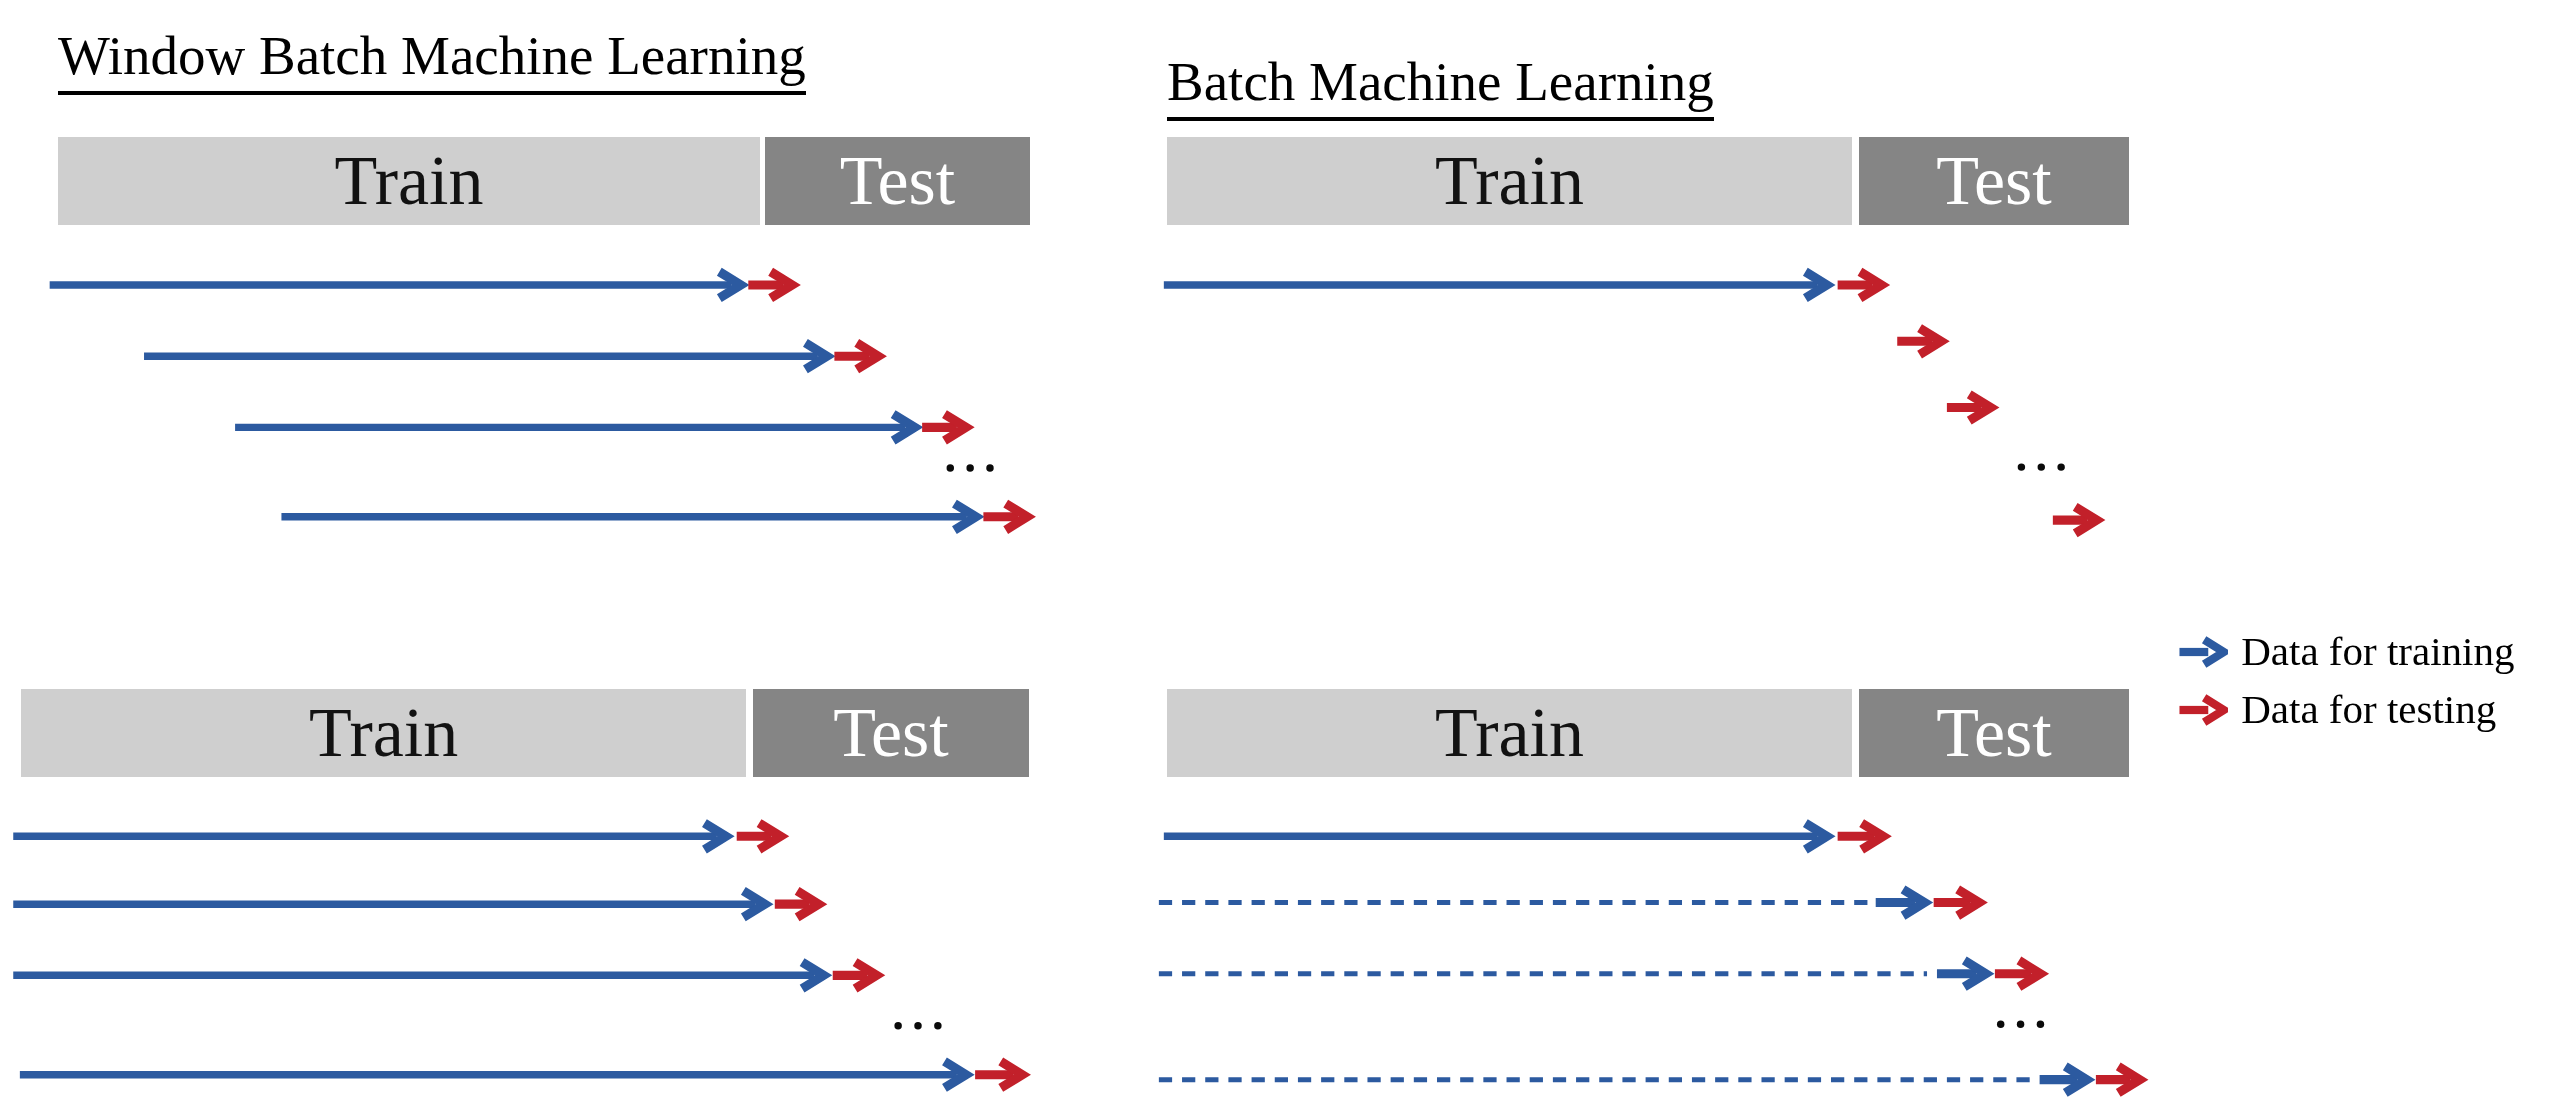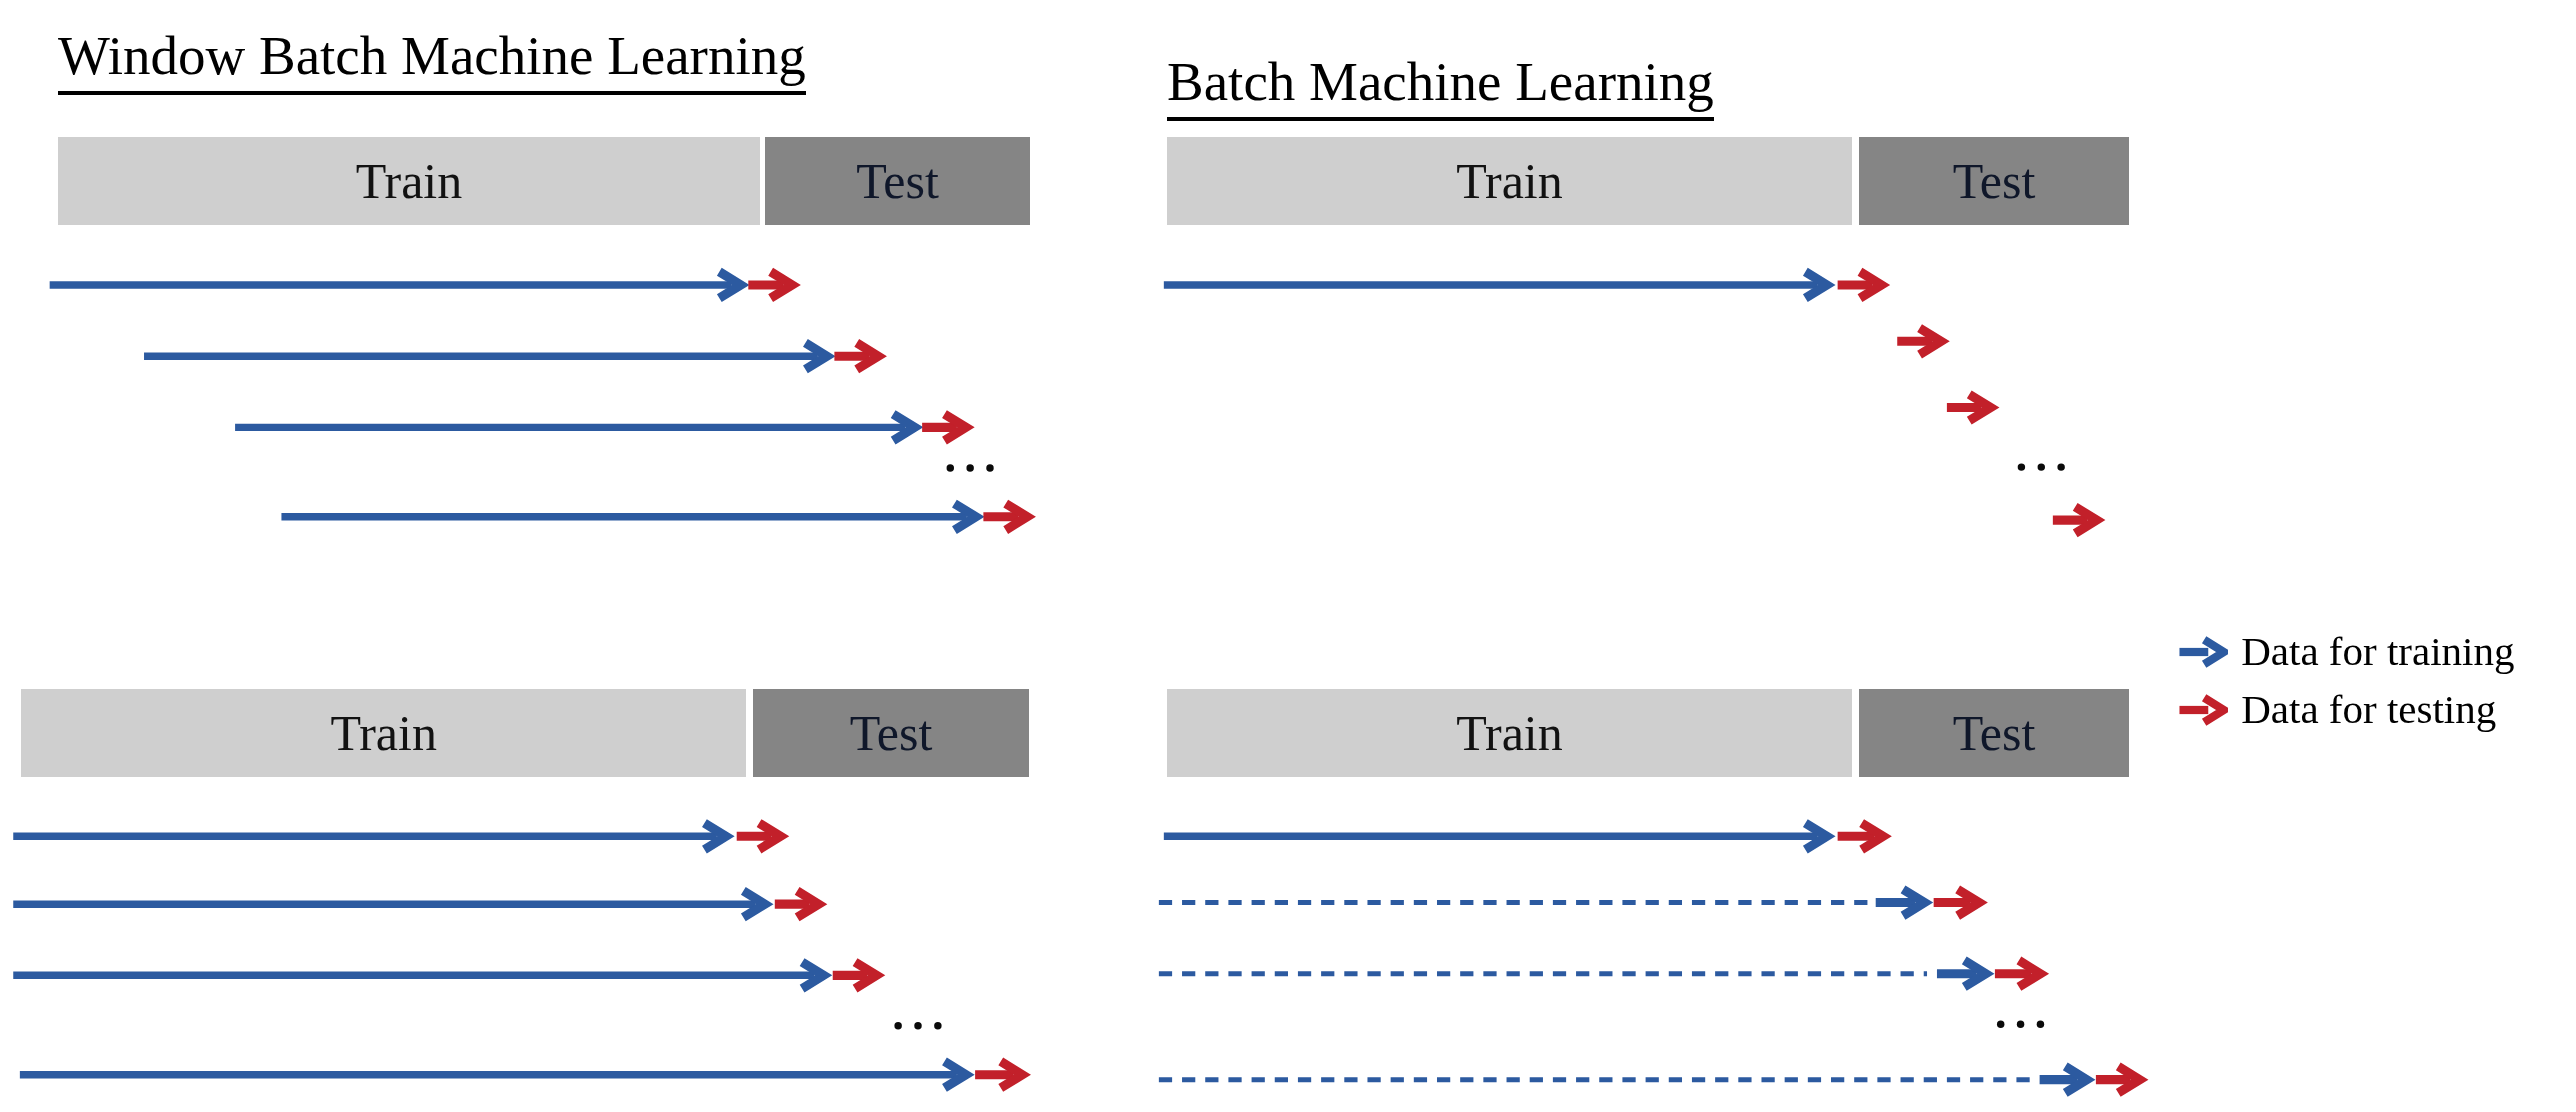--- a/index.html
+++ b/index.html
@@ -3,23 +3,23 @@
 <meta charset="utf-8">
 <style>
   html,body{margin:0;padding:0;background:#ffffff;}
   body{width:2576px;height:1113px;position:relative;overflow:hidden;
        font-family:"Liberation Serif", serif;color:#000;}
   .stage{position:absolute;left:0;top:0;width:2576px;height:1113px;}
   .panel{position:absolute;left:8px;top:0;width:100%;height:100%;pointer-events:none;}
   .title{position:absolute;font-size:55px;line-height:1.02;white-space:nowrap;
          border-bottom:4.1px solid #000;padding-bottom:7.4px;color:#000;}
   .bar{position:absolute;display:flex;align-items:center;justify-content:center;
-       font-size:50px;line-height:1;}
+       font-size:70px;line-height:1;}
   .bar.train{background:var(--train);color:#121212;}
-  .bar.test{background:var(--test);color:#0f172a;}
+  .bar.test{background:var(--test);color:#ffffff;}
   #arrow-layer{position:absolute;left:0;top:0;}
   .legend{position:absolute;left:0;top:0;width:100%;height:100%;pointer-events:none;}
   .legend-row{position:absolute;display:flex;align-items:center;gap:13.2px;
               font-size:41px;line-height:1;white-space:nowrap;}
   .legend-icon{width:51px;height:38px;flex:0 0 auto;display:block;}
   .legend-icon.blue{color:var(--blue);}
   .legend-icon.red{color:var(--red);}
 </style>
 </head>
 <body>

